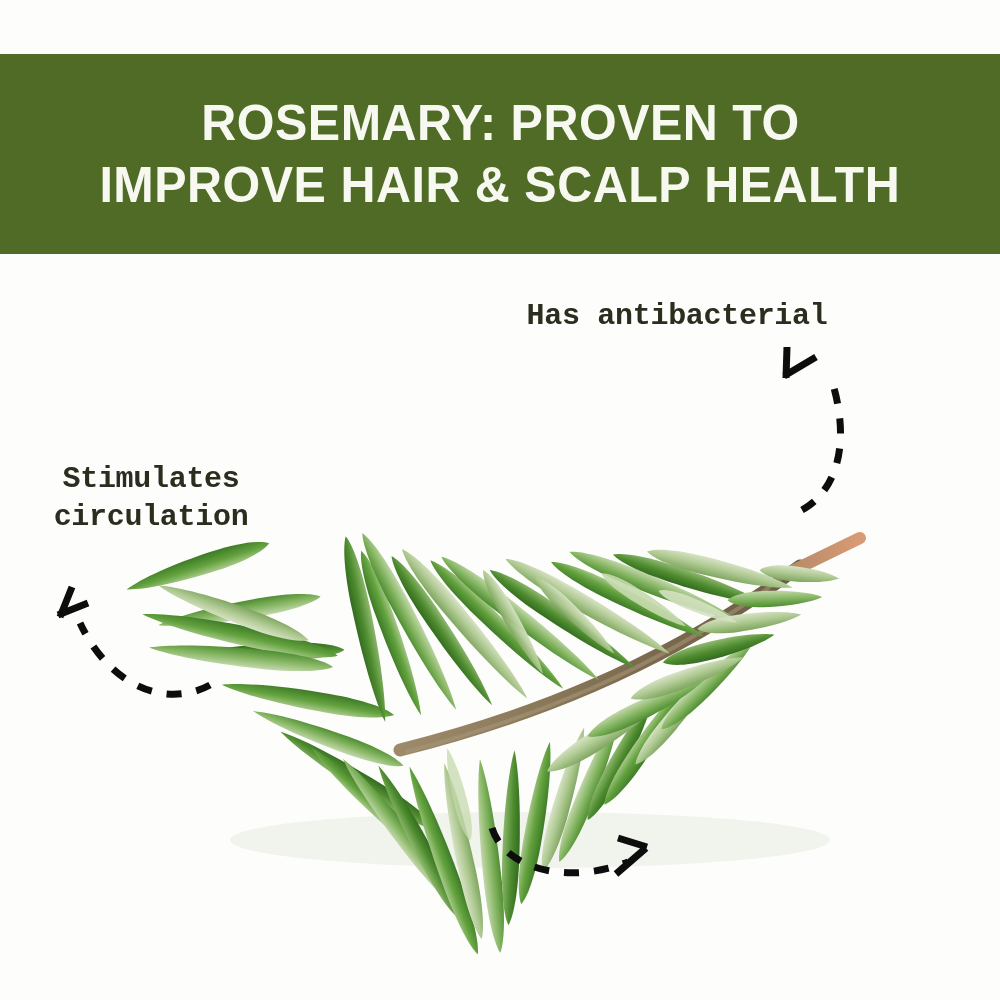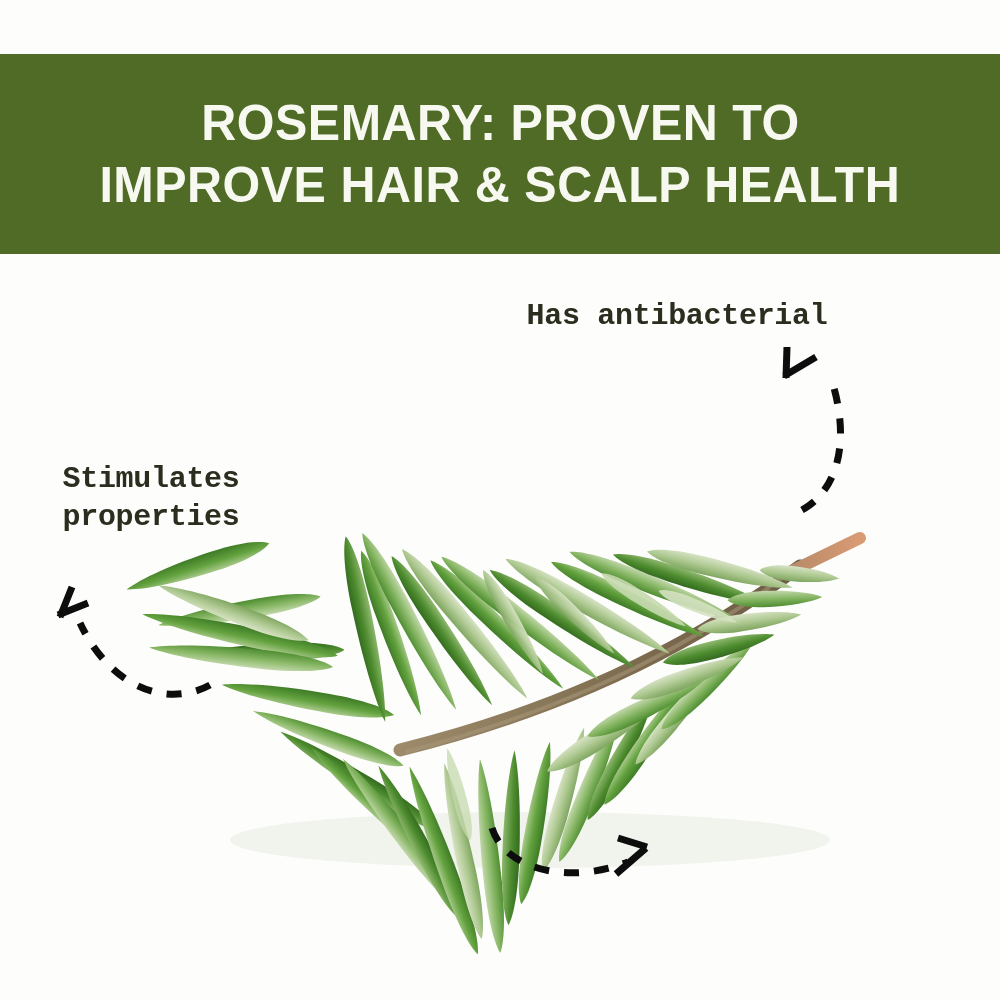--- a/index.html
+++ b/index.html
@@ -210,21 +210,21 @@
   <div class="callout" id="callout-antibacterial">
     <div>Has antibacterial</div>
   </div>
   <svg class="arrow-svg" id="arrow-antibacterial" width="110" height="200">
     <path class="arrow-path" d="M42 180 C78 160 92 110 70 45"></path>
     <path class="arrow-head" d="M24 46 L56 27 M26 48 L27 17"></path>
   </svg>
 
   <div class="callout" id="callout-circulation">
     <div>Stimulates</div>
-    <div>properties</div>
+    <div>circulation</div>
   </div>
   <svg class="arrow-svg" id="arrow-circulation" width="180" height="140">
     <path class="arrow-path" d="M160 110 C120 132 62 116 30 48"></path>
     <path class="arrow-head" d="M8 40 L38 28 M10 42 L22 12"></path>
   </svg>
 
   <div class="callout" id="callout-soothe">
   </div>
   <svg class="arrow-svg" id="arrow-soothe" width="200" height="90">
     <path class="arrow-path" d="M22 18 C34 58 96 76 158 52"></path>

